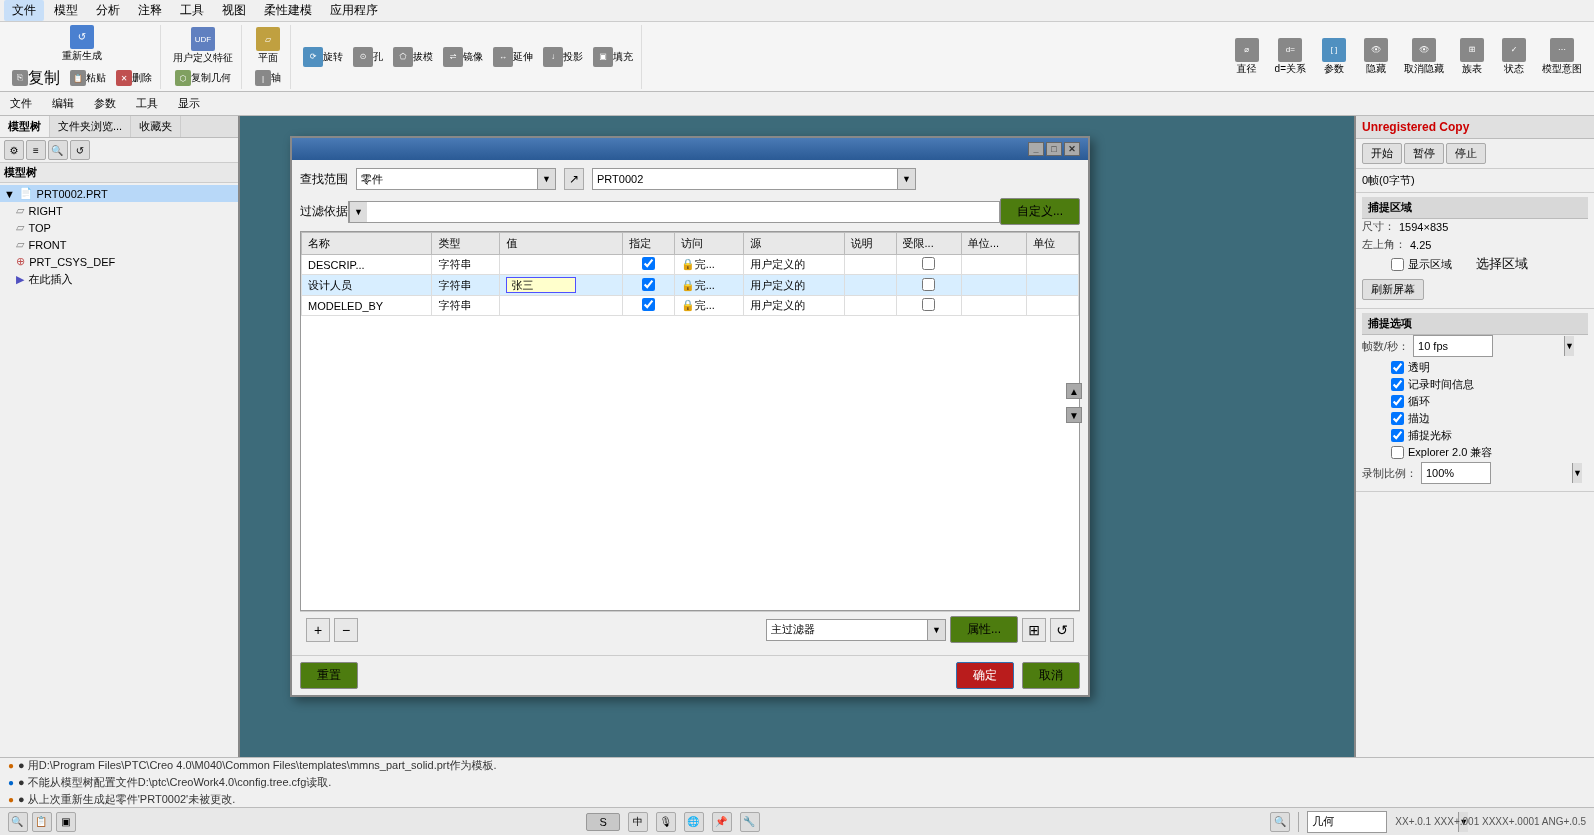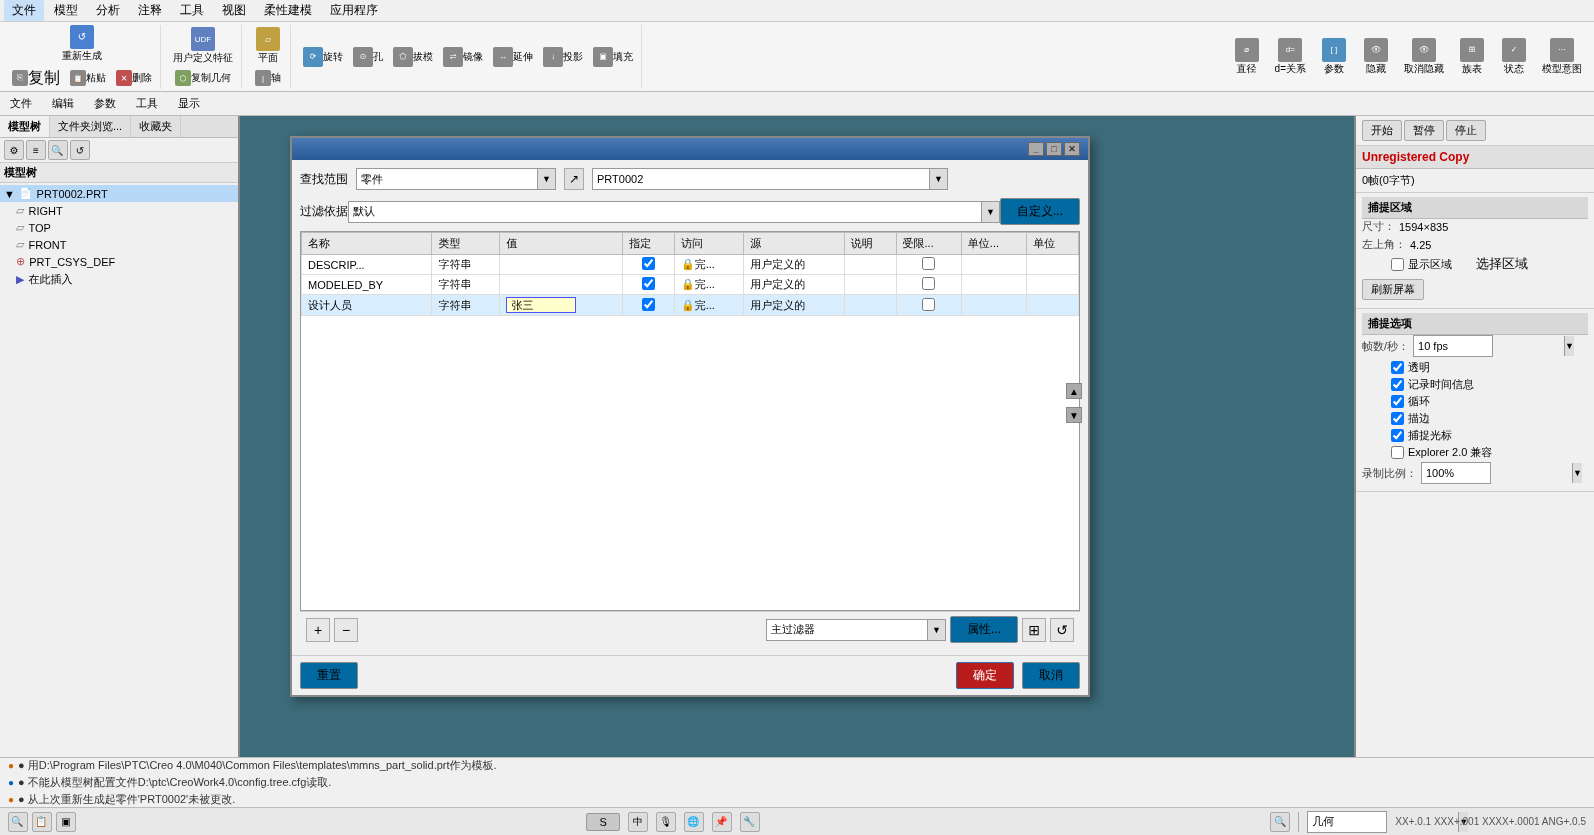--- a/index.html
+++ b/index.html
@@ -295,21 +295,21 @@
       justify-content: flex-end;
       gap: 8px;
       padding: 6px 8px;
       border-top: 1px solid #ccc;
     }
     .btn {
       padding: 4px 16px;
       font-size: 12px;
       cursor: pointer;
       border: 1px solid #888;
-      background: #0369a1;
+      background: #4d7c0f;
       border-radius: 2px;
     }
     .btn.primary {
       background: #b91c1c;
       color: white;
       border-color: #3070b0;
     }
 
     
     .right-panel {
@@ -666,30 +666,29 @@
 
       <div class="dialog-body">
 
         <div class="search-scope">
           <label>查找范围</label>
           <div class="combo-box" style="width:200px;">
             <input class="combo-input" type="text" value="零件" style="">
             <div class="combo-arrow">▼</div>
           </div>
           <div style="width:20px;height:22px;background:#e0e0e0;border:1px solid #aaa;display:flex;align-items:center;justify-content:center;cursor:pointer;">↗</div>
-          <div class="combo-box" style="width:356px;">
+          <div class="combo-box" style="width:324px;">
             <input class="combo-input" type="text" value="PRT0002" style="">
             <div class="combo-arrow">▼</div>
           </div>
         </div>
 
         <div class="filter-row">
           <span>过滤依据</span>
           <div class="combo-box" style="flex:1;">
-            <input class="combo-input" type="text" value="默认" style="">
             <div class="combo-arrow">▼</div>
           </div>
           <button class="btn">自定义...</button>
         </div>
 
         <div style="position:relative;">
           <div class="param-table-wrapper">
             <table class="param-table">
               <thead>
                 <tr>
@@ -711,36 +710,36 @@
                   <td>字符串</td>
                   <td></td>
                   <td class="checkbox-cell"><input type="checkbox" checked="" style=""></td>
                   <td><span style="color:#555;">🔒</span>完...</td>
                   <td>用户定义的</td>
                   <td></td>
                   <td class="checkbox-cell"><input type="checkbox" style=""></td>
                   <td></td>
                   <td></td>
                 </tr>
-                <tr>
-                  <td>MODELED_BY</td>
-                  <td>字符串</td>
-                  <td></td>
-                  <td class="checkbox-cell"><input type="checkbox" checked="" style=""></td>
-                  <td><span style="color:#555;">🔒</span>完...</td>
-                  <td>用户定义的</td>
-                  <td></td>
-                  <td class="checkbox-cell"><input type="checkbox" style=""></td>
-                  <td></td>
-                  <td></td>
-                </tr>
                 <tr style="background:#d8eeff;">
                   <td>设计人员</td>
                   <td>字符串</td>
                   <td><input type="text" class="value-input" value="张三" style=""></td>
+                  <td class="checkbox-cell"><input type="checkbox" checked="" style=""></td>
+                  <td><span style="color:#555;">🔒</span>完...</td>
+                  <td>用户定义的</td>
+                  <td></td>
+                  <td class="checkbox-cell"><input type="checkbox" style=""></td>
+                  <td></td>
+                  <td></td>
+                </tr>
+                <tr>
+                  <td>MODELED_BY</td>
+                  <td>字符串</td>
+                  <td></td>
                   <td class="checkbox-cell"><input type="checkbox" checked="" style=""></td>
                   <td><span style="color:#555;">🔒</span>完...</td>
                   <td>用户定义的</td>
                   <td></td>
                   <td class="checkbox-cell"><input type="checkbox" style=""></td>
                   <td></td>
                   <td></td>
                 </tr>
               </tbody>
             </table>
@@ -771,27 +770,27 @@
         <button class="btn">重置</button>
         <div style="flex:1;"></div>
         <button class="btn primary">确定</button>
         <button class="btn">取消</button>
       </div>
     </div>
 
   </div>
 
   <div class="right-panel">
+    <div style="position:relative;padding:4px 6px;background:#e0e0e0;border-bottom:1px solid #bbb;">
+      <span style="color:#cc0000;font-weight:bold;font-size:12px;">Unregistered Copy</span>
+    </div>
     <div style="display:flex;gap:2px;padding:4px 6px;border-bottom:1px solid #ccc;">
       <button class="right-panel-btn">开始</button>
       <button class="right-panel-btn">暂停</button>
       <button class="right-panel-btn">停止</button>
-    </div>
-    <div style="position:relative;padding:4px 6px;background:#e0e0e0;border-bottom:1px solid #bbb;">
-      <span style="color:#cc0000;font-weight:bold;font-size:12px;">Unregistered Copy</span>
     </div>
     <div class="right-panel-section">
       <span>0帧(0字节)</span>
     </div>
     <div class="right-panel-section">
       <div class="right-panel-header">捕提区域</div>
       <div class="right-panel-row">
         <span class="right-panel-label">尺寸：</span>
         <span>1594×835</span>
       </div>

